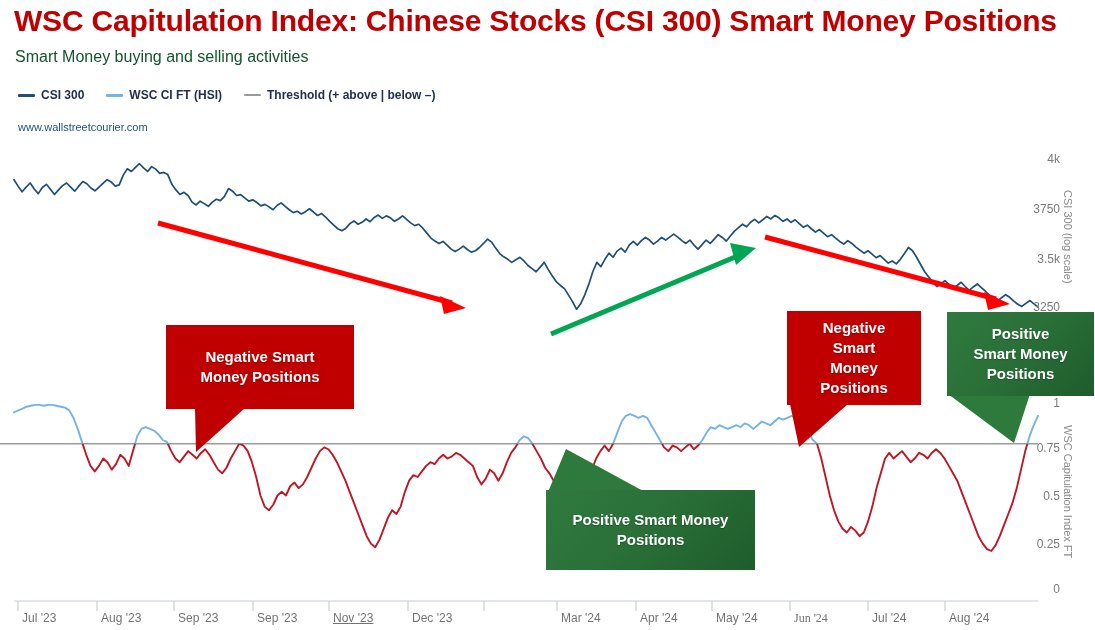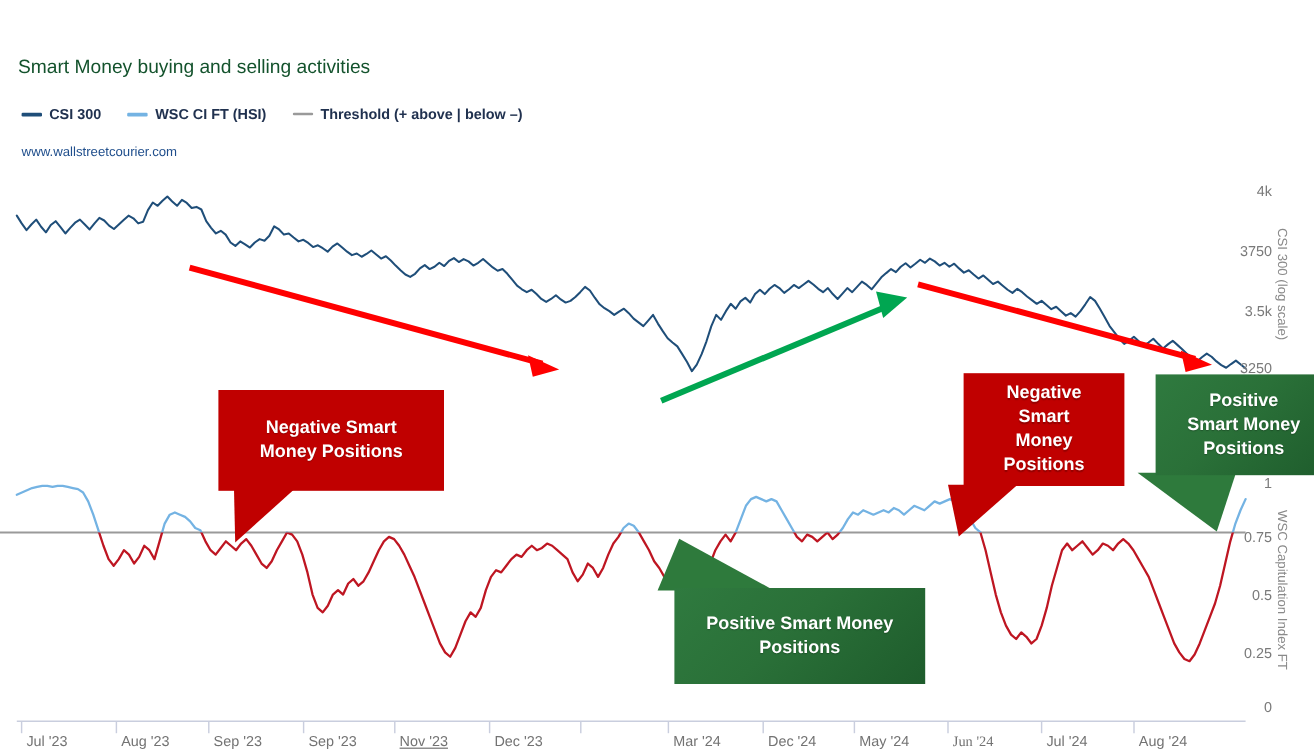--- a/index.html
+++ b/index.html
@@ -108,32 +108,32 @@
     font-weight: bold;
     font-size: 15px;
     line-height: 1.33;
     display: flex;
     align-items: center;
     justify-content: center;
     text-align: center;
     padding: 6px 25px;
     box-sizing: border-box;
     text-shadow: 0 1px 1px rgba(0,0,0,0.25);
-    margin-left: 16px;
   }
   .callout.red { background: #c00000; }
   .callout.green {
     background: linear-gradient(135deg,#2f7a3f 0%, #2a7038 45%, #1e5c2c 100%);
   }
 </style>
 </head>
 <body>
 
 <div id="root">
 
+  <div class="title">WSC Capitulation Index: Chinese Stocks (CSI 300) Smart Money Positions</div>
   <div class="subtitle">Smart Money buying and selling activities</div>
 
   <div class="legend">
     <div class="legend-item">
       <span class="legend-swatch sw-csi"></span>
       <span>CSI 300</span>
     </div>
     <div class="legend-item">
       <span class="legend-swatch sw-wsc"></span>
       <span>WSC CI FT (HSI)</span>
@@ -214,21 +214,21 @@
 
   <div id="x-axis-labels">
       <div class="x-label" style="left: 22px; top: 611px; width: 64px;">Jul '23</div>
       <div class="x-label" style="left: 101px; top: 611px; width: 64px;">Aug '23</div>
       <div class="x-label" style="left: 178px; top: 611px; width: 64px;">Sep '23</div>
       <div class="x-label" style="left: 257px; top: 611px; width: 64px;">Sep '23</div>
       <div class="x-label" style="left: 333px; top: 611px; width: 64px; text-decoration: underline;">Nov '23</div>
       <div class="x-label" style="left: 412px; top: 611px; width: 64px;">Dec '23</div>
       <div class="x-label" style="left: 488px; top: 644px; width: 64px;">Jan '24</div>
       <div class="x-label" style="left: 561px; top: 611px; width: 64px;">Mar '24</div>
-      <div class="x-label" style="left: 640px; top: 611px; width: 64px;">Dec '24</div>
+      <div class="x-label" style="left: 640px; top: 611px; width: 64px;">Apr '24</div>
       <div class="x-label" style="left: 716px; top: 611px; width: 64px;">May '24</div>
       <div class="x-label" style="left: 794px; top: 611px; width: 64px; font-family: Liberation Serif, serif;">Jun '24</div>
       <div class="x-label" style="left: 872px; top: 611px; width: 64px;">Jul '24</div>
       <div class="x-label" style="left: 949px; top: 611px; width: 64px;">Aug '24</div>
     </div>
 
   <div class="callout red" style="left:166px; top:325px; width:188px; height:84px;">Negative Smart Money Positions</div>
 
   <div class="callout green" style="left:546px; top:490px; width:209px; height:80px;">Positive Smart Money Positions</div>
 

